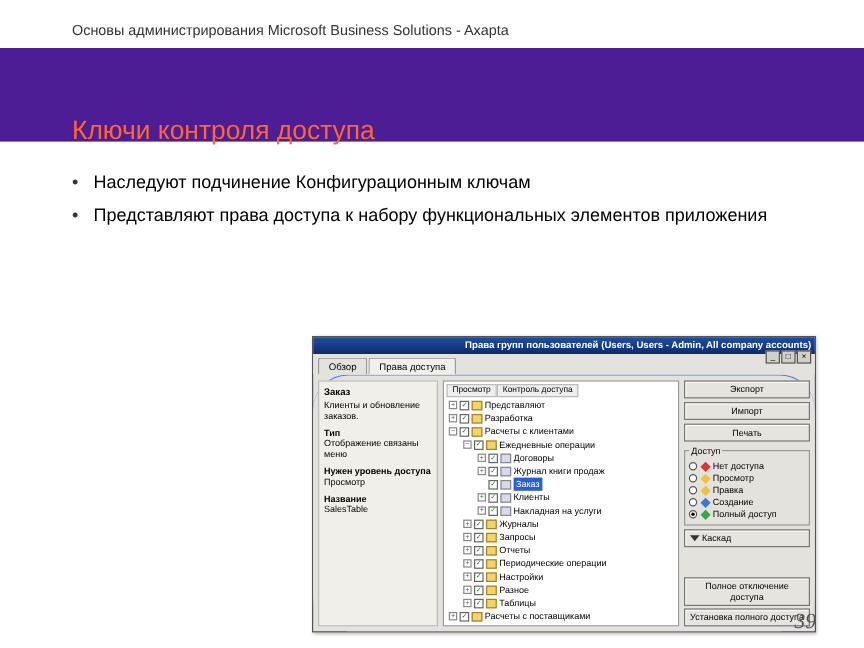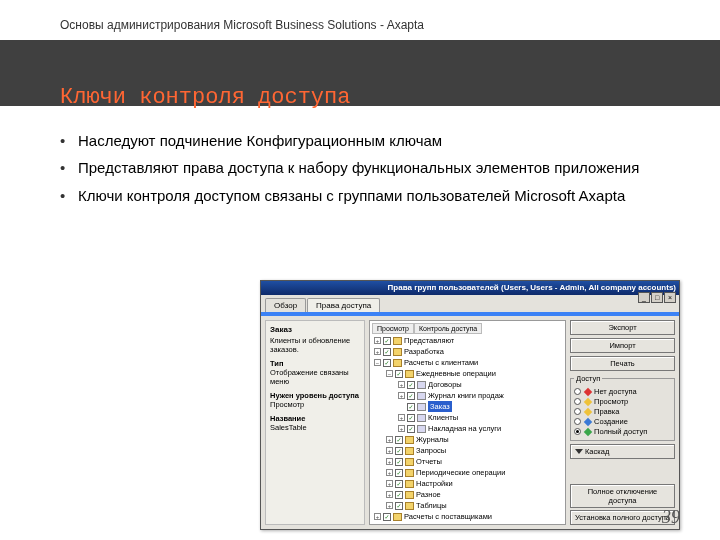--- a/index.html
+++ b/index.html
@@ -10,25 +10,24 @@
     font-family: Arial, sans-serif;
     position: relative;
     overflow: hidden;
   }
   .page-header {
     padding: 18px 0 0 60px;
     font-size: 12px;
     color: #333;
   }
   .blue-band {
-    background: #404040;
-    height: 66px;
+    background: #4c1d95;
+    height: 78px;
     margin-top: 8px;
     position: relative;
-    font-family: Liberation Mono, monospace;
   }
   .slide-title {
     position: absolute;
     left: 60px;
     bottom: -4px;
     font-size: 22px;
     color: #ff6633;
     font-weight: normal;
   }
   .bullets {
@@ -106,22 +105,23 @@
     border-bottom: none;
     background: #e4e2dc;
     font-size: 8px;
     border-radius: 2px 2px 0 0;
   }
   .tab.active { background: #f0efe9; }
   .dialog-body {
     display: flex;
     padding: 4px;
     gap: 4px;
-    border-top:4px solid #3b82f6;
+    border-top:1px solid #3b82f6;
     background:#e4e2dc;
+    border-radius:29px;
   }
   .left-panel {
     width: 100px;
     background: #f0efe9;
     border: 1px solid #bbb;
     padding: 4px;
     font-size: 7.5px;
   }
   .left-panel .lp-title { font-weight: bold; margin-bottom: 2px; font-size:8px;}
   .left-panel .lp-field-label { font-weight: bold; margin-top: 5px; font-size:7.5px; }
@@ -208,21 +208,20 @@
 <body>
 
 <div class="page-header">Основы администрирования Microsoft Business Solutions - Axapta</div>
 <div class="blue-band">
   <div class="slide-title">Ключи контроля доступа</div>
 </div>
 
 <ul class="bullets">
   <li>Наследуют подчинение Конфигурационным ключам</li>
   <li>Представляют права доступа к набору функциональных элементов приложения</li>
-  <li>Ключи контроля доступом связаны с группами пользователей Microsoft Axapta</li>
 </ul>
 
 <div class="dialog">
   <div class="titlebar">
     <span class="tb-icon"></span>
     <span class="tb-title">Права групп пользователей (Users, Users - Admin, All company accounts)</span>
     <div class="tb-btns">
       <div class="tb-btn">_</div>
       <div class="tb-btn">□</div>
       <div class="tb-btn">×</div>

